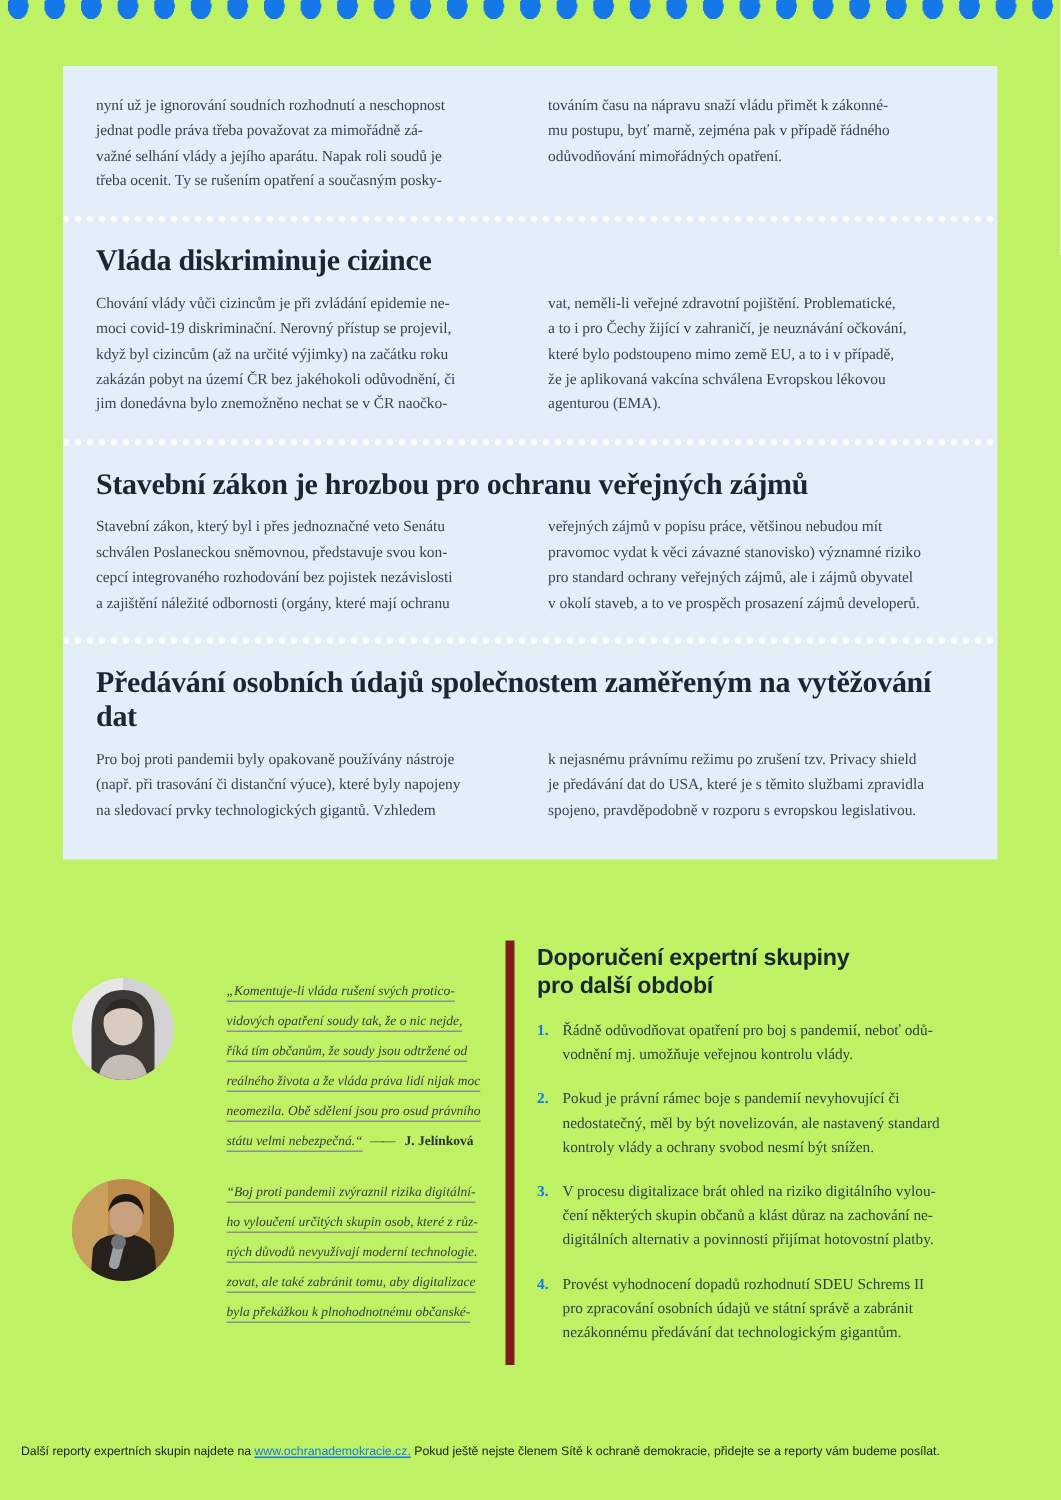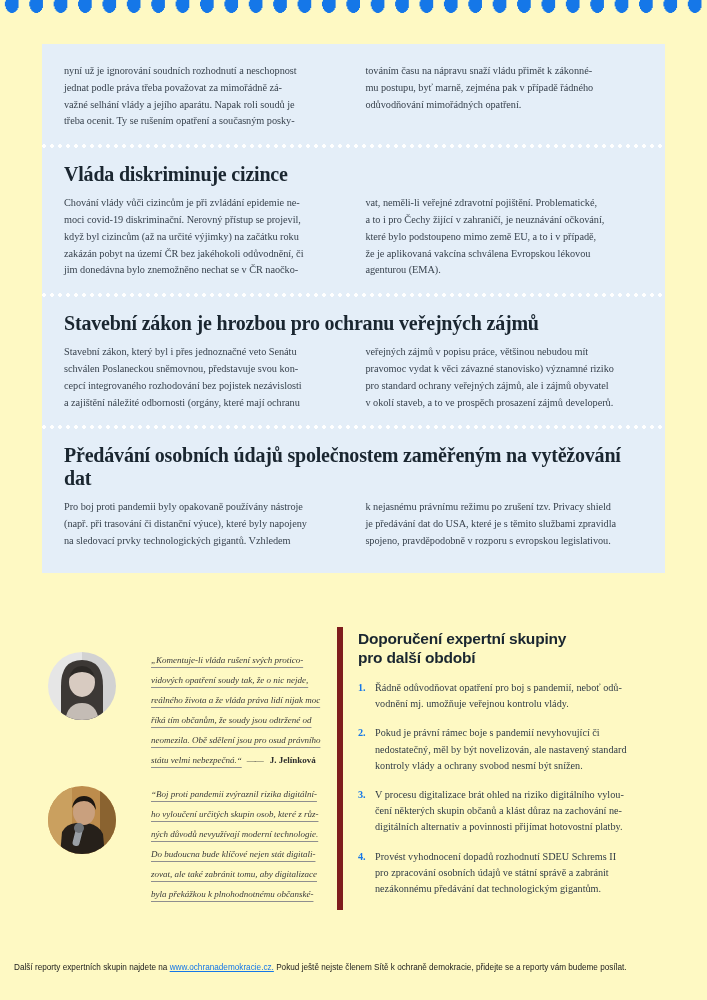--- a/index.html
+++ b/index.html
@@ -1,17 +1,17 @@
 <!DOCTYPE html>
 <html><head>
 <meta charset="utf-8">
 <style>
   html,body { margin:0; padding:0; background:#ffffff; }
   .page {
-    position:relative; width:707px; height:1000px; background:#fef9c3;
+    position:relative; width:707px; height:1000px; background:#bef264;
     font-family:"Liberation Serif", serif; overflow:hidden;
   }
   
   .scallops {
     position:absolute; top:0; left:0; width:707px; height:16px;
     background-image: radial-gradient(7px 9px at 12px 4px, #1577E8 97%, rgba(21,119,232,0) 100%);
     background-size:24.4px 16px; background-repeat:repeat-x;
   }
   
   .bluebox {
@@ -136,22 +136,22 @@
             <path d="M13 70 L13 34 Q13 8 34 8 Q55 8 55 34 L55 70 Z" fill="#3c3835"></path>
             <ellipse cx="34" cy="30" rx="13" ry="15" fill="#d8cbc1"></ellipse>
             <path d="M21 26 Q24 14 34 14 Q44 14 47 26 Q42 20 34 20 Q26 20 21 26 Z" fill="#2c2926"></path>
             <path d="M17 70 Q19 51 34 51 Q49 51 51 70 Z" fill="#c4bcb5"></path>
           </g>
         </svg>
       </span>
       <blockquote>
         <div class="q-line"><span class="q-ul">„Komentuje-li vláda rušení svých protico-</span></div>
         <div class="q-line"><span class="q-ul">vidových opatření soudy tak, že o nic nejde,</span></div>
+        <div class="q-line"><span class="q-ul">říká tím občanům, že soudy jsou odtržené od</span></div>
         <div class="q-line"><span class="q-ul">reálného života a že vláda práva lidí nijak moc</span></div>
-        <div class="q-line"><span class="q-ul">říká tím občanům, že soudy jsou odtržené od</span></div>
         <div class="q-line"><span class="q-ul">neomezila. Obě sdělení jsou pro osud právního</span></div>
         <div class="q-line">
           <span class="q-ul">státu velmi nebezpečná.“</span><span class="q-dash">——</span><span class="q-author">J. Jelínková</span>
         </div>
       </blockquote>
     </figure>
 
     <figure class="quote">
       <span class="avatar">
         <svg width="68" height="68" viewBox="0 0 68 68">
@@ -167,21 +167,20 @@
             <path d="M24 22 Q26 10 36 10 Q47 10 48 24 Q44 15 36 15 Q28 15 24 22 Z" fill="#1d1712"></path>
             <rect x="26" y="42" width="7" height="18" rx="3" transform="rotate(14 29 51)" fill="#9aa0a6"></rect>
             <circle cx="31" cy="42" r="5" fill="#6f7479"></circle>
           </g>
         </svg>
       </span>
       <blockquote>
         <div class="q-line"><span class="q-ul">“Boj proti pandemii zvýraznil rizika digitální-</span></div>
         <div class="q-line"><span class="q-ul">ho vyloučení určitých skupin osob, které z růz-</span></div>
         <div class="q-line"><span class="q-ul">ných důvodů nevyužívají moderní technologie.</span></div>
-        <div class="q-line"><span class="q-ul">Do budoucna bude klíčové nejen stát digitali-</span></div>
         <div class="q-line"><span class="q-ul">zovat, ale také zabránit tomu, aby digitalizace</span></div>
         <div class="q-line"><span class="q-ul">byla překážkou k plnohodnotnému občanské-</span></div>
       </blockquote>
     </figure>
 
   </section>
 
   <section class="reco">
     <h2>Doporučení expertní skupiny
 pro další období</h2>

